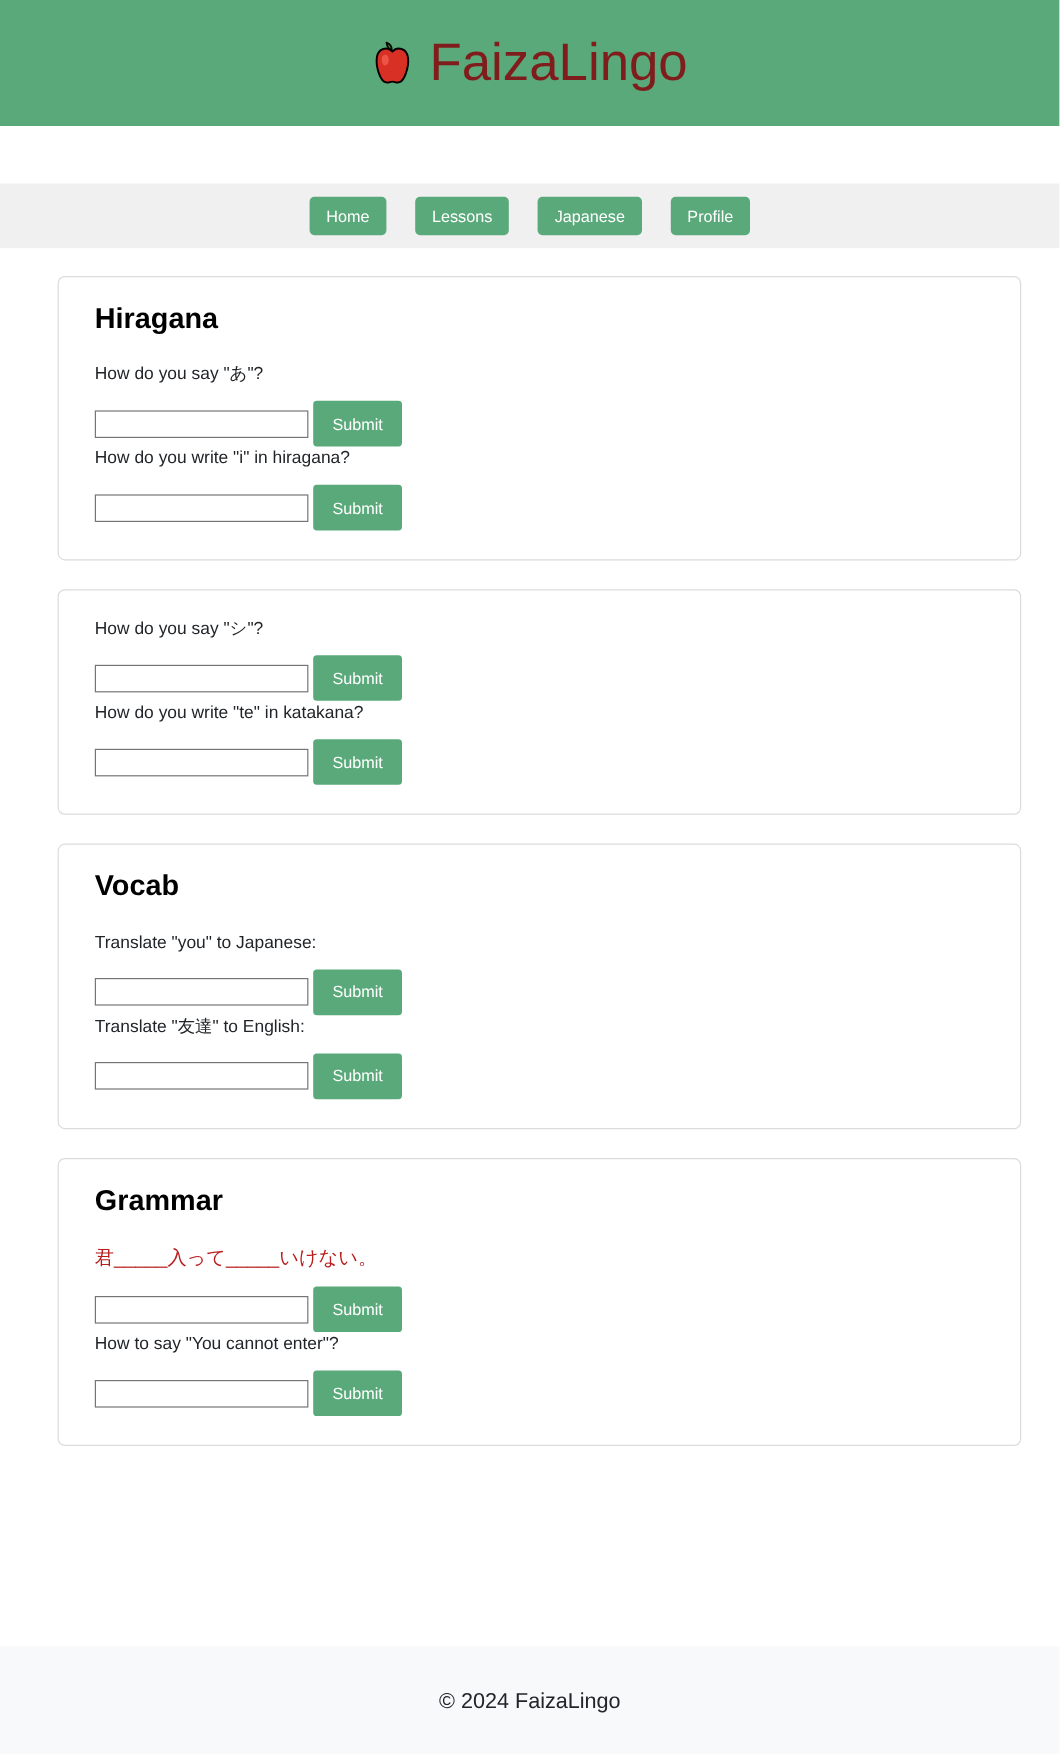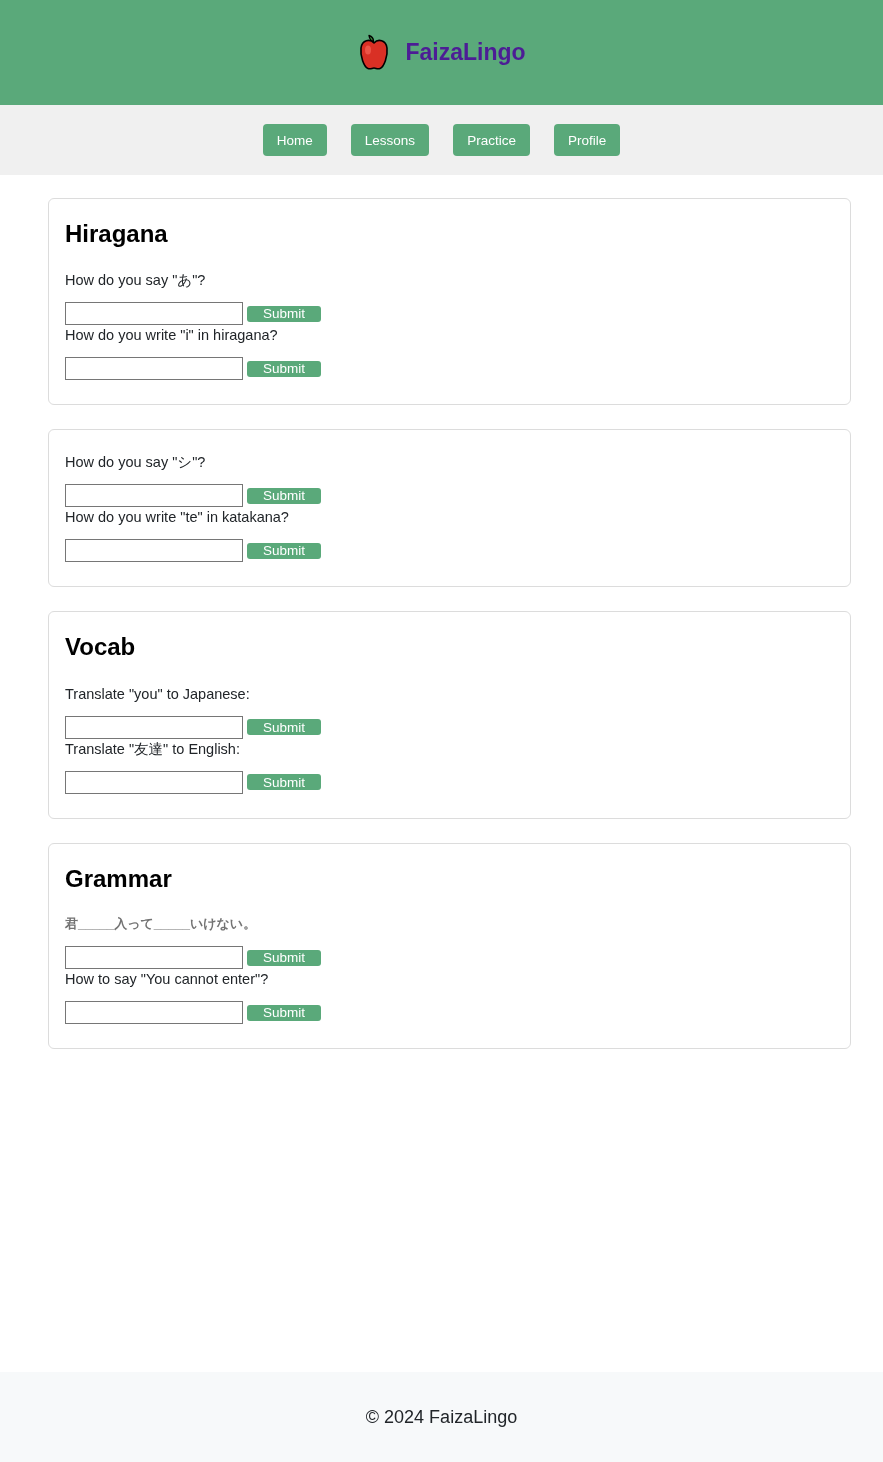--- a/index.html
+++ b/index.html
@@ -38,35 +38,36 @@
   .brand-logo {
     font-size: 33px;
     line-height: 1;
     display: inline-block;
     width: 34px;
     height: 38px;
     position: relative;
   }
   .brand-logo svg { display: block; }
   .brand-title {
-    color: #4c1d95;
-    font-size: 23px;
-    font-weight: bold;
+    color: #7f1d1d;
+    font-size: 44px;
+    font-weight: normal;
     letter-spacing: 0px;
     line-height: 1;
   }
 
   
   .site-nav {
     background: #f0f0f0;
-    height: 70px;
+    height: 54px;
     display: flex;
     align-items: center;
     justify-content: center;
     gap: 24px;
+    margin-top: 48px;
   }
   .nav-btn {
     background: #5aa97a;
     color: #ffffff;
     border: none;
     border-radius: 4px;
     font-family: "Liberation Sans", sans-serif;
     font-size: 13.5px;
     height: 32px;
     padding: 0 14px;
@@ -82,43 +83,42 @@
   main.content {
     flex: 1 0 auto;
     padding: 23px 32px 22px 48px;
     background: #ffffff;
   }
   .card {
     width: 803px;
     border: 1px solid #dcdcdc;
     border-radius: 6px;
     background: #ffffff;
-    padding: 22px 22px 24px 16px;
+    padding: 22px 22px 24px 30px;
     margin-bottom: 24px;
   }
   .card:last-child { margin-bottom: 0; }
   .card-title {
     font-size: 24px;
     font-weight: bold;
     color: #000000;
     margin: 0 0 23px 0;
     line-height: 1.1;
   }
   .question {
     font-size: 14.5px;
     color: #212529;
     margin: 0 0 11px 0;
     line-height: 1.45;
   }
   .sentence {
-    font-size: 13px;
-    color: #737373;
+    font-size: 16px;
+    color: #b91c1c;
     margin: 0 0 12px 0;
     line-height: 1.45;
-    font-weight: bold;
   }
   .answer-row {
     display: flex;
     align-items: center;
     gap: 0px;
     margin: 0 0 17px 0;
   }
   .answer-row:last-child { margin-bottom: 0; }
   .answer-input {
     width: 178px;
@@ -133,21 +133,21 @@
     outline: none;
   }
   .submit-btn {
     margin-left: 4px;
     background: #5aa97a;
     color: #ffffff;
     border: none;
     border-radius: 3px;
     font-family: "Liberation Sans", sans-serif;
     font-size: 13.5px;
-    height: 16px;
+    height: 38px;
     padding: 0 16px;
     cursor: pointer;
     display: inline-flex;
     align-items: center;
     justify-content: center;
   }
   .qblock { margin-bottom: 0; }
   .qblock + .qblock { margin-top: 0; }
 
   
@@ -178,21 +178,21 @@
           <ellipse cx="11" cy="16" rx="3" ry="4.5" fill="#ef5a4e" opacity="0.85"></ellipse>
         </svg>
       </span>
       <span class="brand-title">FaizaLingo</span>
     </div>
   </header>
 
   <nav class="site-nav">
     <a class="nav-btn" href="#">Home</a>
     <a class="nav-btn" href="#">Lessons</a>
-    <a class="nav-btn" href="#">Practice</a>
+    <a class="nav-btn" href="#">Japanese</a>
     <a class="nav-btn" href="#">Profile</a>
   </nav>
 
   <main class="content">
 
     <section class="card">
       <h2 class="card-title">Hiragana</h2>
 
       <div class="qblock">
         <p class="question">How do you say "あ"?</p>

